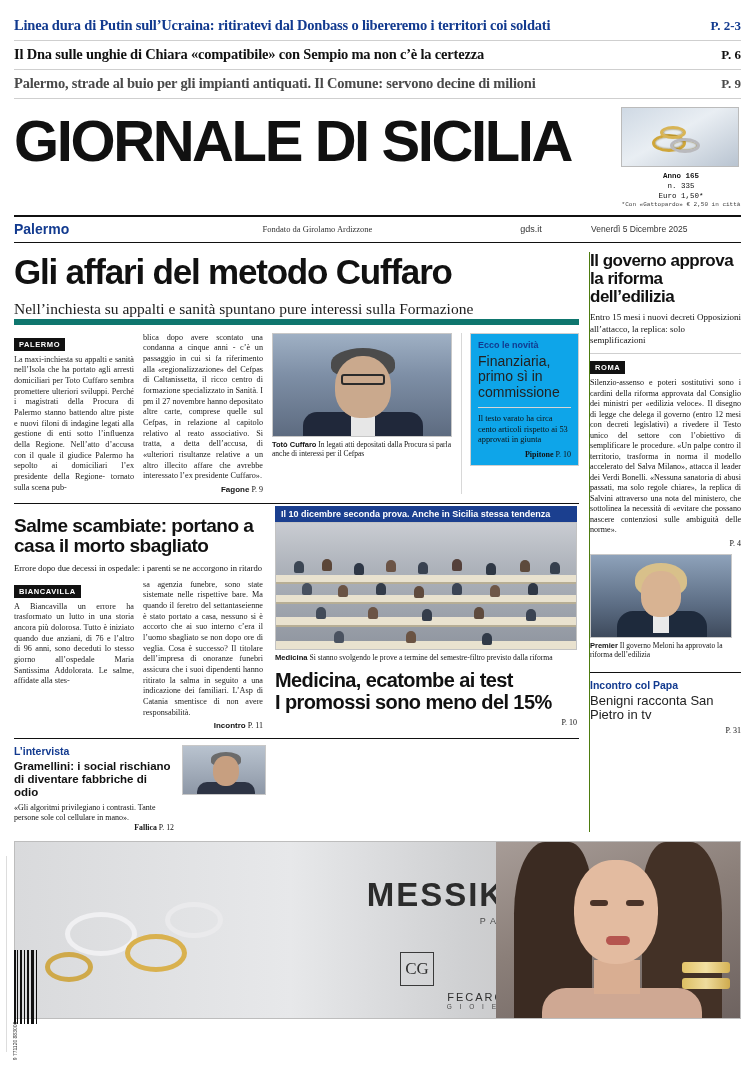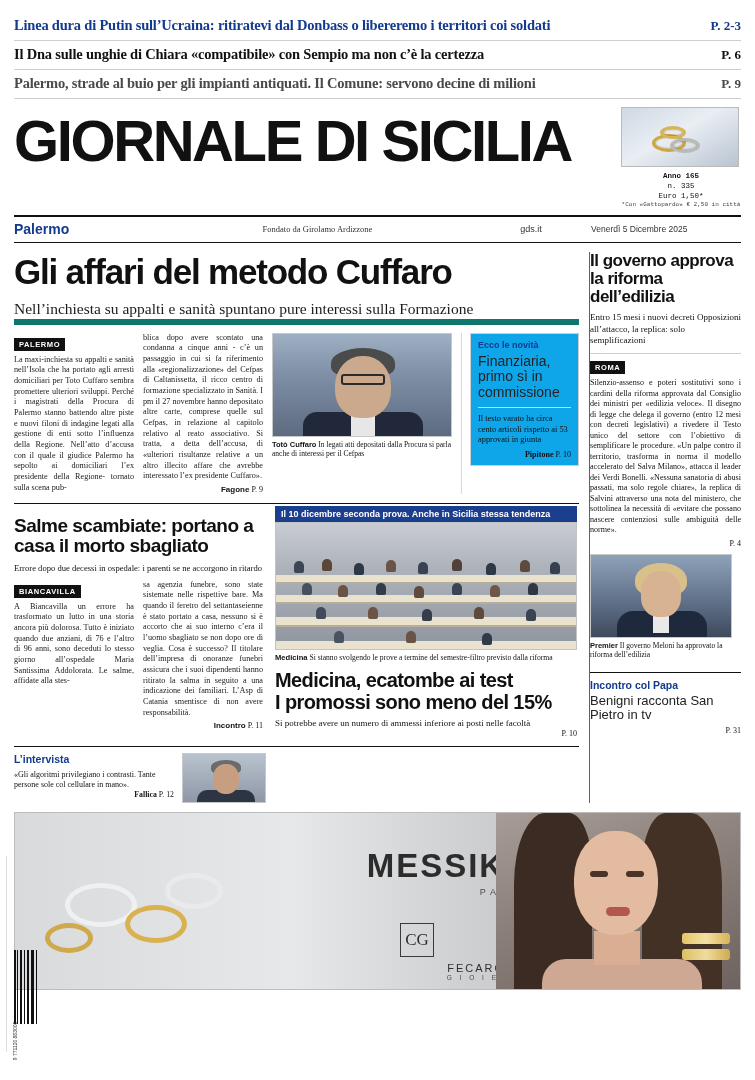--- a/index.html
+++ b/index.html
@@ -417,28 +417,28 @@
             <div class="pupil" style="left:206px;top:110px;background:#313a48;"></div>
           </div>
           <div class="strap2">
             <b>Medicina</b>
             <span>Si stanno svolgendo le prove a termine del semestre-filtro previsto dalla riforma</span>
           </div>
           <h2 class="med">
             <span>Medicina, ecatombe ai test</span><br>
             <span>I promossi sono meno del 15%</span>
           </h2>
-          <div class="med-sub">Si potrebbe avere un numero di ammessi inferiore ai posti nelle facoltà</div>
           <div class="med-pg">P. 10</div>
         </div>
       </div>
 
       <div class="interview">
         <div class="iv-l">
           <div class="iv-kick">L’intervista</div>
+          <div class="iv-title">Gramellini: i social rischiano di diventare fabbriche di odio</div>
           <div class="iv-txt">«Gli algoritmi privilegiano i contrasti. Tante persone sole col cellulare in mano».</div>
           <div class="iv-by">
             <b>Fallica</b>
             <span>P. 12</span>
           </div>
         </div>
         <div class="iv-r">
           <div class="iv-photo">
             <div class="iv-body"></div>
             <div class="iv-hair"></div>

